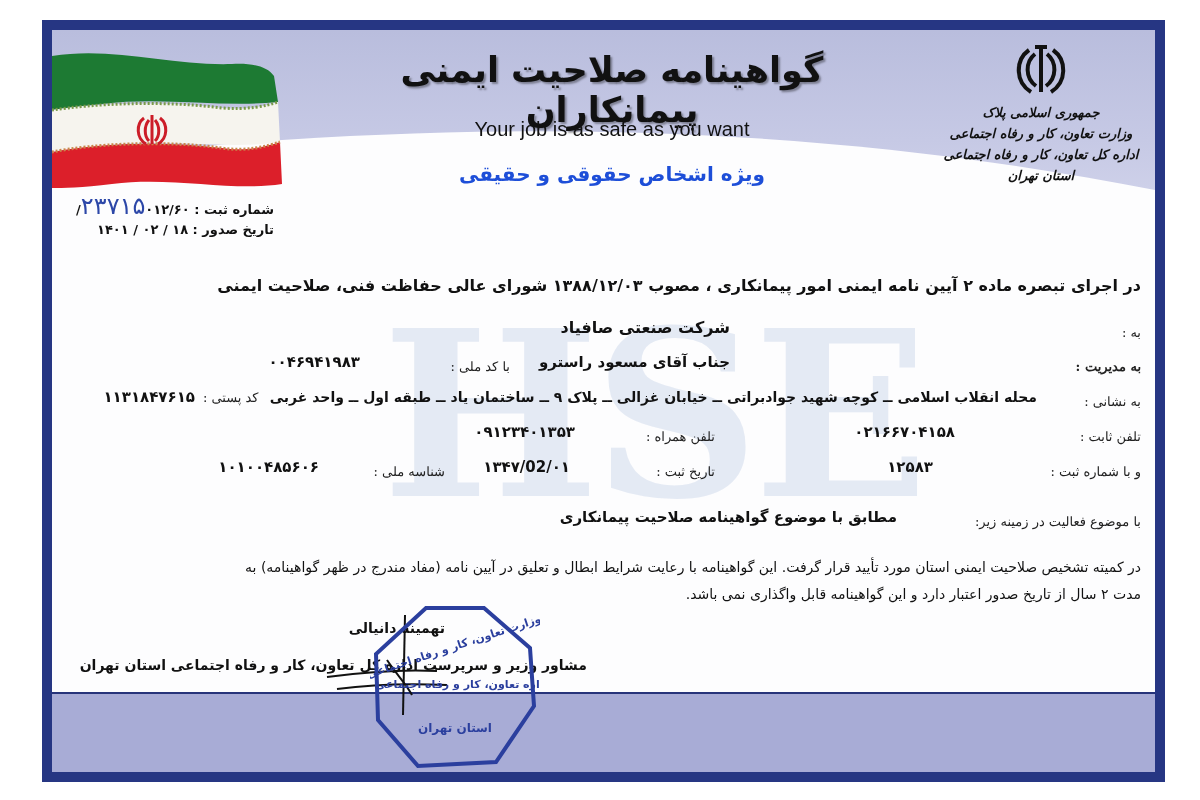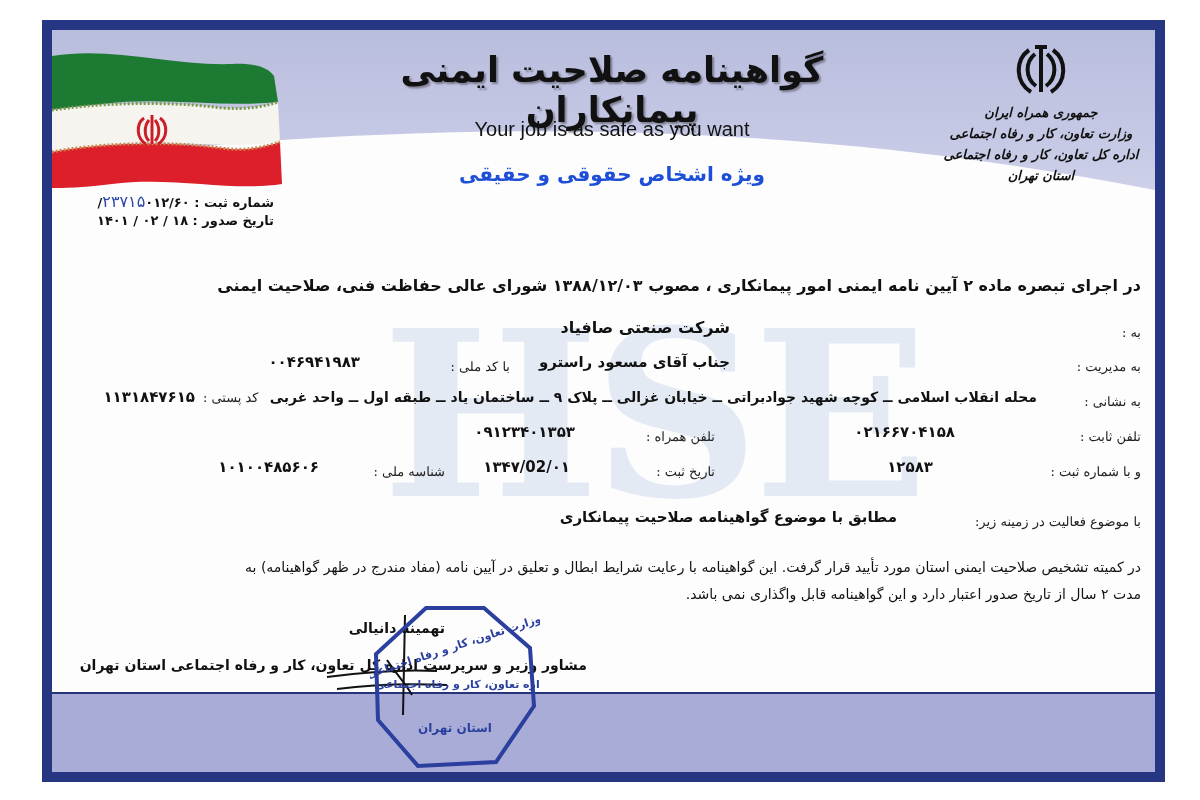--- a/index.html
+++ b/index.html
@@ -40,21 +40,21 @@
   }
   .slogan {
     position:absolute; left:300px; top:88px; width:520px; text-align:center;
     font-family:"Liberation Sans", sans-serif; font-size:20px; color:#111;
   }
   .subtitle {
     position:absolute; left:380px; top:132px; width:360px; text-align:center; direction:rtl;
     font-size:20px; font-weight:bold; color:#1d4ed8;
   }
   .reg-block { position:absolute; left:12px; top:162px; width:210px; direction:rtl; text-align:right; font-size:13px; font-weight:bold; }
-  .reg-num { color:#2c47a8; font-size:16px; font-weight:normal; letter-spacing:2px; }
+  .reg-num { color:#2c47a8; font-size:24px; font-weight:normal; letter-spacing:2px; }
   .row { position:absolute; direction:rtl; white-space:nowrap; }
   .label { font-family:"DejaVu Serif", serif; font-size:13px; color:#222; }
   .val { font-weight:bold; font-size:15px; color:#111; }
   .intro { position:absolute; right:14px; top:246px; width:1060px; direction:rtl; text-align:right; font-size:16px; font-weight:bold; }
   .para { position:absolute; right:14px; top:524px; width:1080px; direction:rtl; text-align:right; font-size:14px; font-weight:normal; line-height:27px; }
   .sig { position:absolute; direction:rtl; font-weight:bold; font-size:14px; }
   .stamp { position:absolute; left:318px; top:572px; width:170px; height:170px; }
 </style>
 </head>
 <body>
@@ -87,21 +87,21 @@
     <svg width="60" height="56" viewBox="0 0 60 56">
       <g stroke="#111" stroke-width="4" fill="none">
         <path d="M18,8 C4,18 4,40 20,50"></path>
         <path d="M42,8 C56,18 56,40 40,50"></path>
         <path d="M24,12 C14,20 14,36 25,44"></path>
         <path d="M36,12 C46,20 46,36 35,44"></path>
         <line x1="30" y1="4" x2="30" y2="50"></line>
         <line x1="24" y1="5" x2="36" y2="5"></line>
       </g>
     </svg>
-    <div class="emblem-line">جمهوری همراه ایران</div>
+    <div class="emblem-line">جمهوری اسلامی پلاک</div>
     <div class="emblem-line">وزارت تعاون، کار و رفاه اجتماعی</div>
     <div class="emblem-line">اداره کل تعاون، کار و رفاه اجتماعی استان تهران</div>
   </div>
 
   <div class="title">گواهینامه صلاحیت ایمنی پیمانکاران</div>
   <div class="slogan">Your job is as safe as you want</div>
   <div class="subtitle">ویژه اشخاص حقوقی و حقیقی</div>
 
   <div class="reg-block">
     <div>
@@ -116,21 +116,21 @@
 
   <div class="intro">در اجرای تبصره ماده ۲ آیین نامه ایمنی امور پیمانکاری ، مصوب ۱۳۸۸/۱۲/۰۳ شورای عالی حفاظت فنی، صلاحیت ایمنی</div>
 
   <div class="row" style="right:14px; top:292px;">
     <span class="label">به :</span>
   </div>
   <div class="row" style="right:425px; top:288px;">
     <span class="val" style="font-size:16px;">شرکت صنعتی صافیاد</span>
   </div>
 
-  <div class="row" style="right:14px; top:326px;">
+  <div class="row" style="right:14px; top:326px;font-weight:bold;">
     <span class="label">به مدیریت :</span>
   </div>
   <div class="row" style="right:425px; top:322px;">
     <span class="val">جناب آقای مسعود راسترو</span>
   </div>
   <div class="row" style="right:645px; top:326px;">
     <span class="label">با کد ملی :</span>
   </div>
   <div class="row" style="right:795px; top:322px;">
     <span class="val">۰۰۴۶۹۴۱۹۸۳</span>

